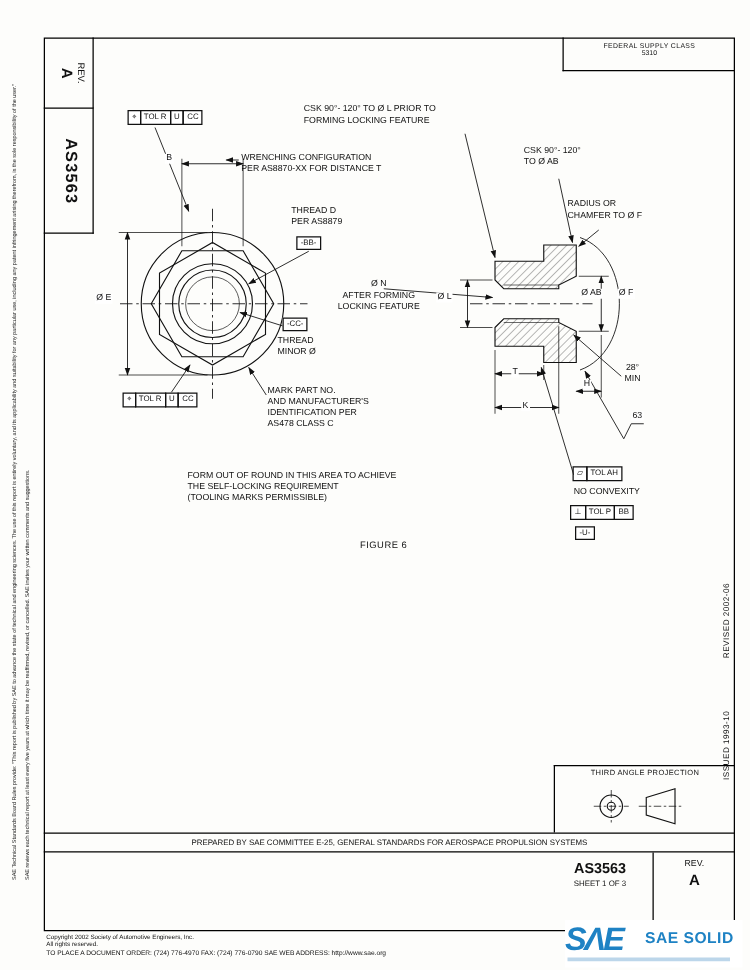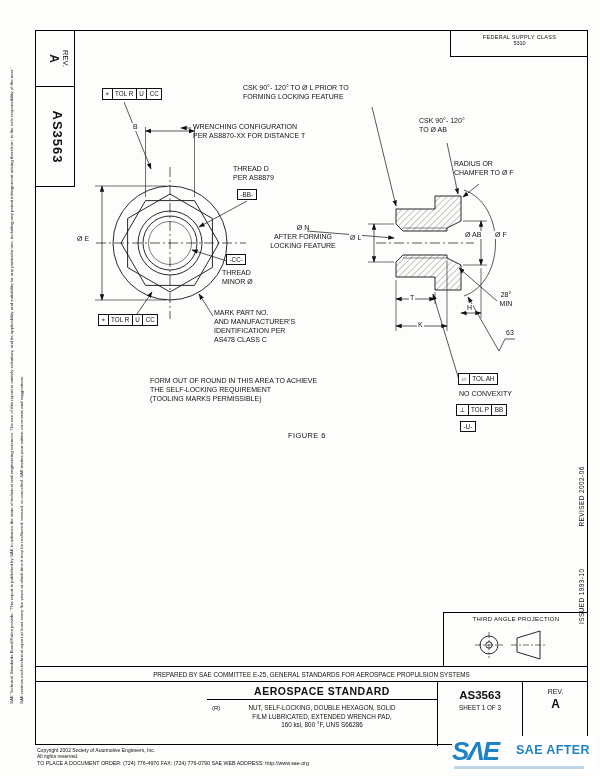--- a/index.html
+++ b/index.html
@@ -192,39 +192,32 @@
 
 <div class="abs" style="left:443px;top:612px;width:145px;height:54px;border-left:1.2px solid #000;border-top:1.2px solid #000;z-index:2">
   <div class="ctr" style="font-size:6px;padding-top:3px;letter-spacing:.3px">THIRD ANGLE PROJECTION</div>
 </div>
 
 <div class="abs ctr" style="left:35px;top:666px;width:553px;height:15px;border-top:1.2px solid #000;z-index:2;font-size:6.3px;line-height:15px">
   <span>PREPARED BY SAE COMMITTEE E-25, GENERAL STANDARDS FOR AEROSPACE PROPULSION SYSTEMS</span>
 </div>
 
 <div class="abs" style="left:35px;top:681px;width:553px;height:64px;border-top:1.2px solid #000;z-index:2;background:transparent">
-  <div class="cell" style="left:172px;top:0;width:231px;height:64px">
-    <div class="ctr" style="font-size:10.5px;font-weight:bold;letter-spacing:.5px;padding-top:3px;border-bottom:1px solid #000;height:18px">AEROSPACE STANDARD</div>
-    <div class="abs" style="left:5px;top:23px;font-size:6px">(R)</div>
-    <div class="ctr" style="font-size:6.3px;line-height:1.35;white-space:pre-line;padding-top:4px">NUT, SELF-LOCKING, DOUBLE HEXAGON, SOLID
-FILM LUBRICATED, EXTENDED WRENCH PAD,
-160 ksi, 800 °F, UNS S66286</div>
-  </div>
   <div class="cell ctr" style="left:403px;top:0;width:85px;height:64px">
     <div style="font-size:11.5px;font-weight:bold;padding-top:7px">AS3563</div>
     <div style="font-size:6.3px;padding-top:3px">SHEET 1 OF 3</div>
   </div>
   <div class="abs ctr" style="left:488px;top:0;width:65px;height:64px">
     <div style="font-size:7px;padding-top:6px">REV.</div>
     <div style="font-size:12px;font-weight:bold;padding-top:2px">A</div>
   </div>
 </div>
 
 <div class="abs" style="left:37px;top:747px;font-size:5px;z-index:2">Copyright 2002 Society of Automotive Engineers, Inc.</div>
 <div class="abs" style="left:37px;top:753px;font-size:5px;z-index:2">All rights reserved.</div>
 <div class="abs" style="left:500px;top:747px;font-size:5px;z-index:2">Printed in the U.S.A.</div>
 <div class="abs" style="left:37px;top:760px;font-size:5.3px;z-index:2">TO PLACE A DOCUMENT ORDER:  (724) 776-4970      FAX:  (724) 776-0790      SAE WEB ADDRESS:  http://www.sae.org</div>
 
 <div class="abs" style="left:452px;top:736px;width:142px;height:38px;z-index:4;background:#fff">
   <span class="abs" style="left:0;top:0;font-size:26px;font-weight:bold;font-style:italic;letter-spacing:-2px;color:#1e82c4">SΛE</span>
-  <span class="abs" style="left:64px;top:7px;font-size:12.5px;font-weight:bold;color:#1e82c4;letter-spacing:.4px">SAE AFTER</span>
+  <span class="abs" style="left:64px;top:7px;font-size:12.5px;font-weight:bold;color:#1e82c4;letter-spacing:.4px">SAE SOLID</span>
   <span class="abs" style="left:2px;top:30px;width:130px;height:2.5px;background:#bcd6ea"></span>
 </div>
 
 </body></html>

